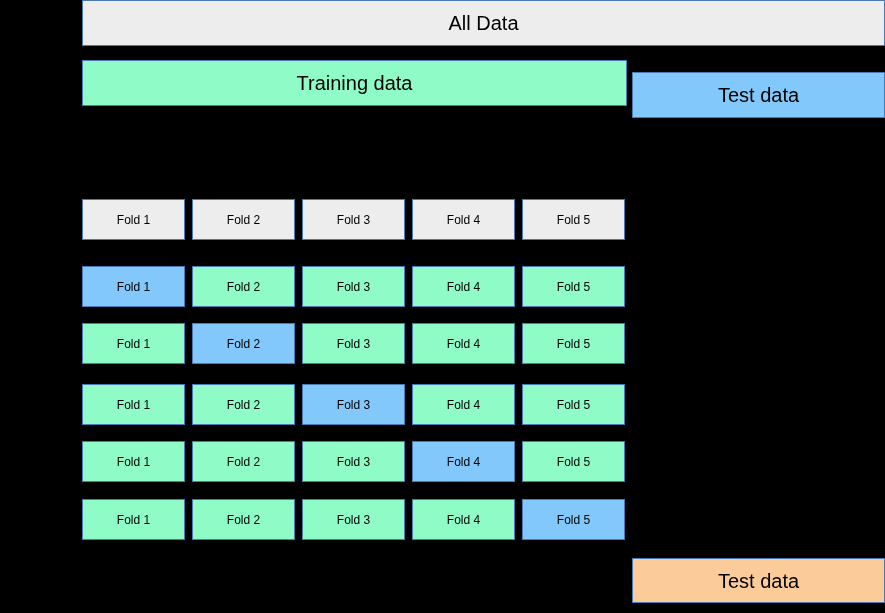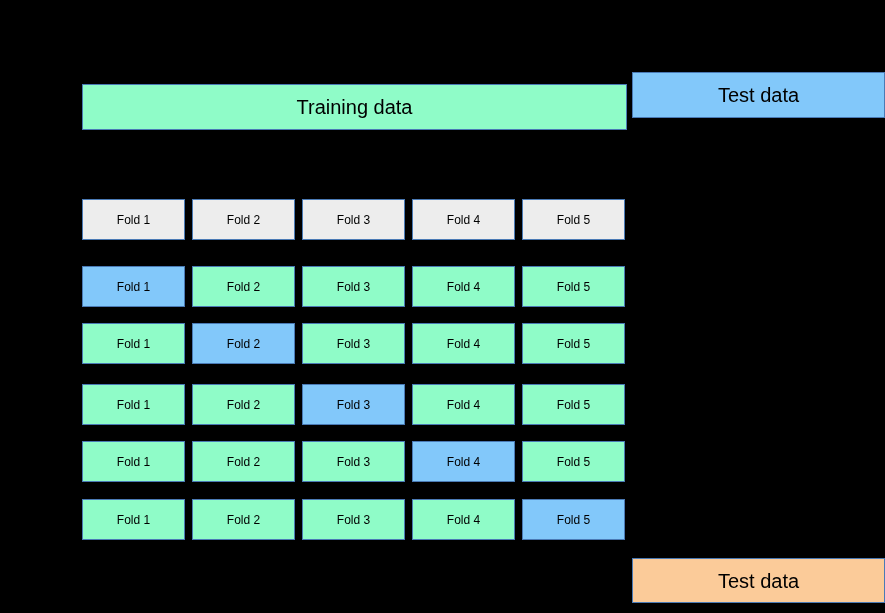--- a/index.html
+++ b/index.html
@@ -36,22 +36,25 @@
   .fill-gray  { background: #ededed; }
   .fill-green { background: #8ffcc8; }
   .fill-blue  { background: #82c8fa; }
   .fill-orange{ background: #fbcb99; }
 </style>
 </head>
 <body>
 
 <div id="canvas">
 
+  <div class="box band fill-gray" id="band-all-data" style="left: 82px; top: 0px; width: 803px; height: 46px; background: rgb(237, 237, 237);">
+    <span>All Data</span>
+  </div>
 
-  <div class="box band fill-green" id="band-training" style="left: 82px; top: 84px; width: 545px; height: 46px; background: rgb(143, 252, 200);">
+  <div class="box band fill-green" id="band-training" style="left: 82px; top: 60px; width: 545px; height: 46px; background: rgb(143, 252, 200);">
     <span>Training data</span>
   </div>
 
   <div class="box band fill-blue" id="band-test" style="left: 632px; top: 72px; width: 253px; height: 46px; background: rgb(130, 200, 250);">
     <span>Test data</span>
   </div>
 
   <div id="fold-grid">
       <div>
         <div class="box fold" style="left: 82px; top: 199px; width: 103px; height: 41px; background: rgb(237, 237, 237);">

